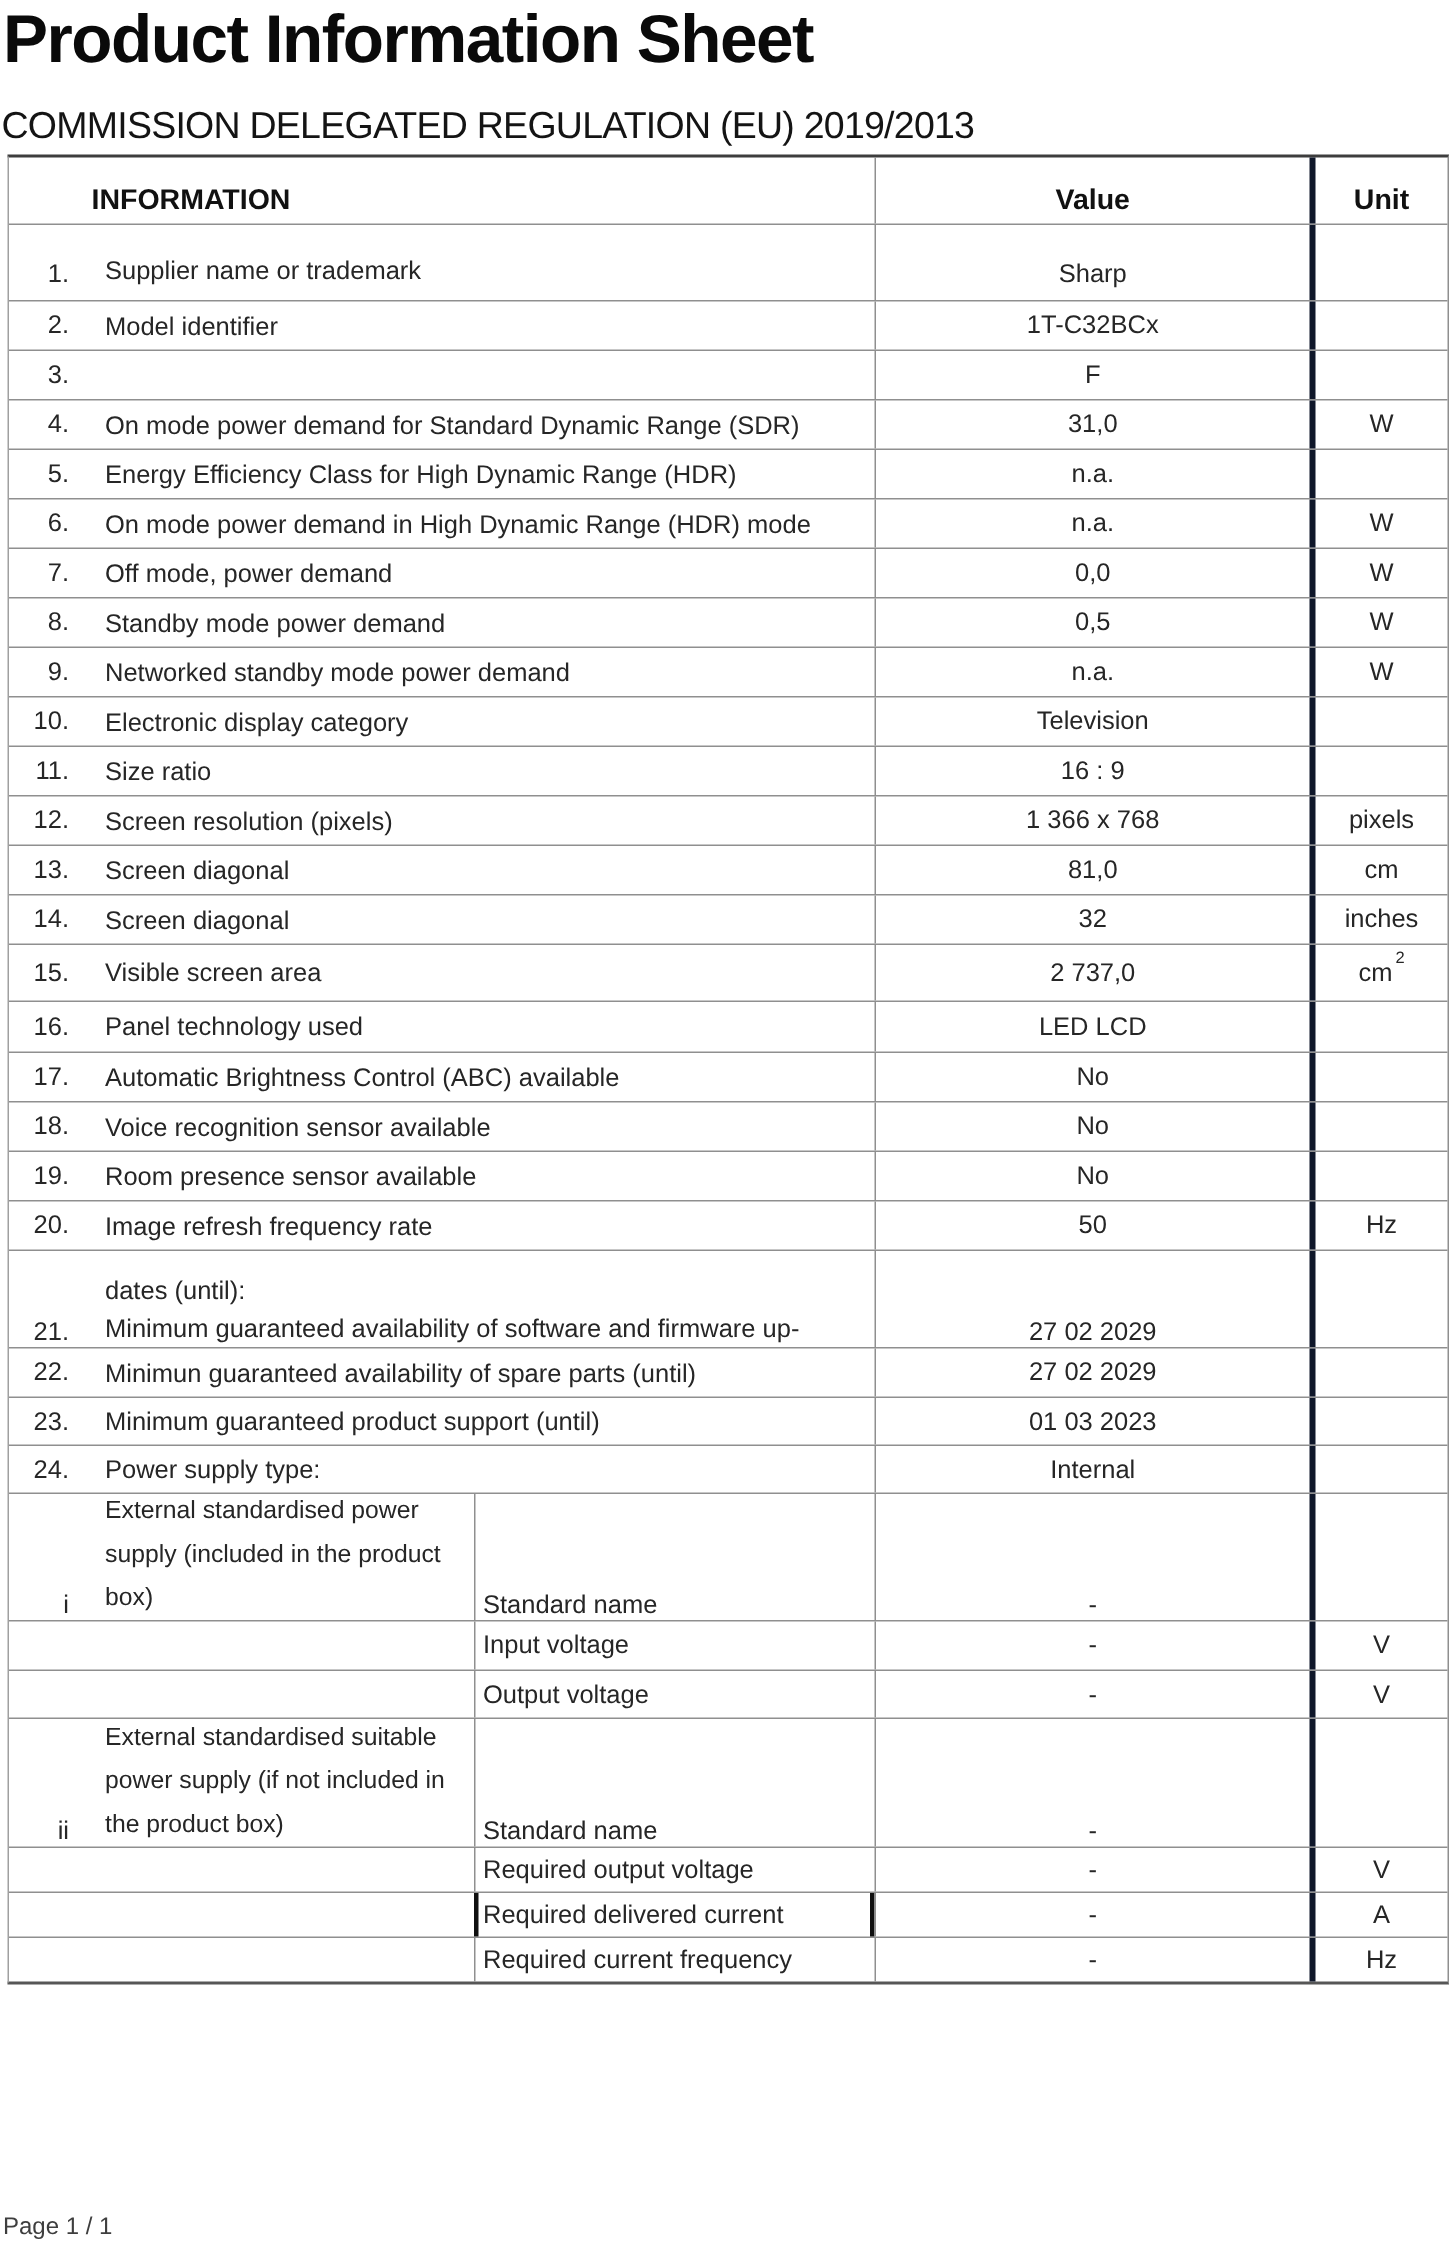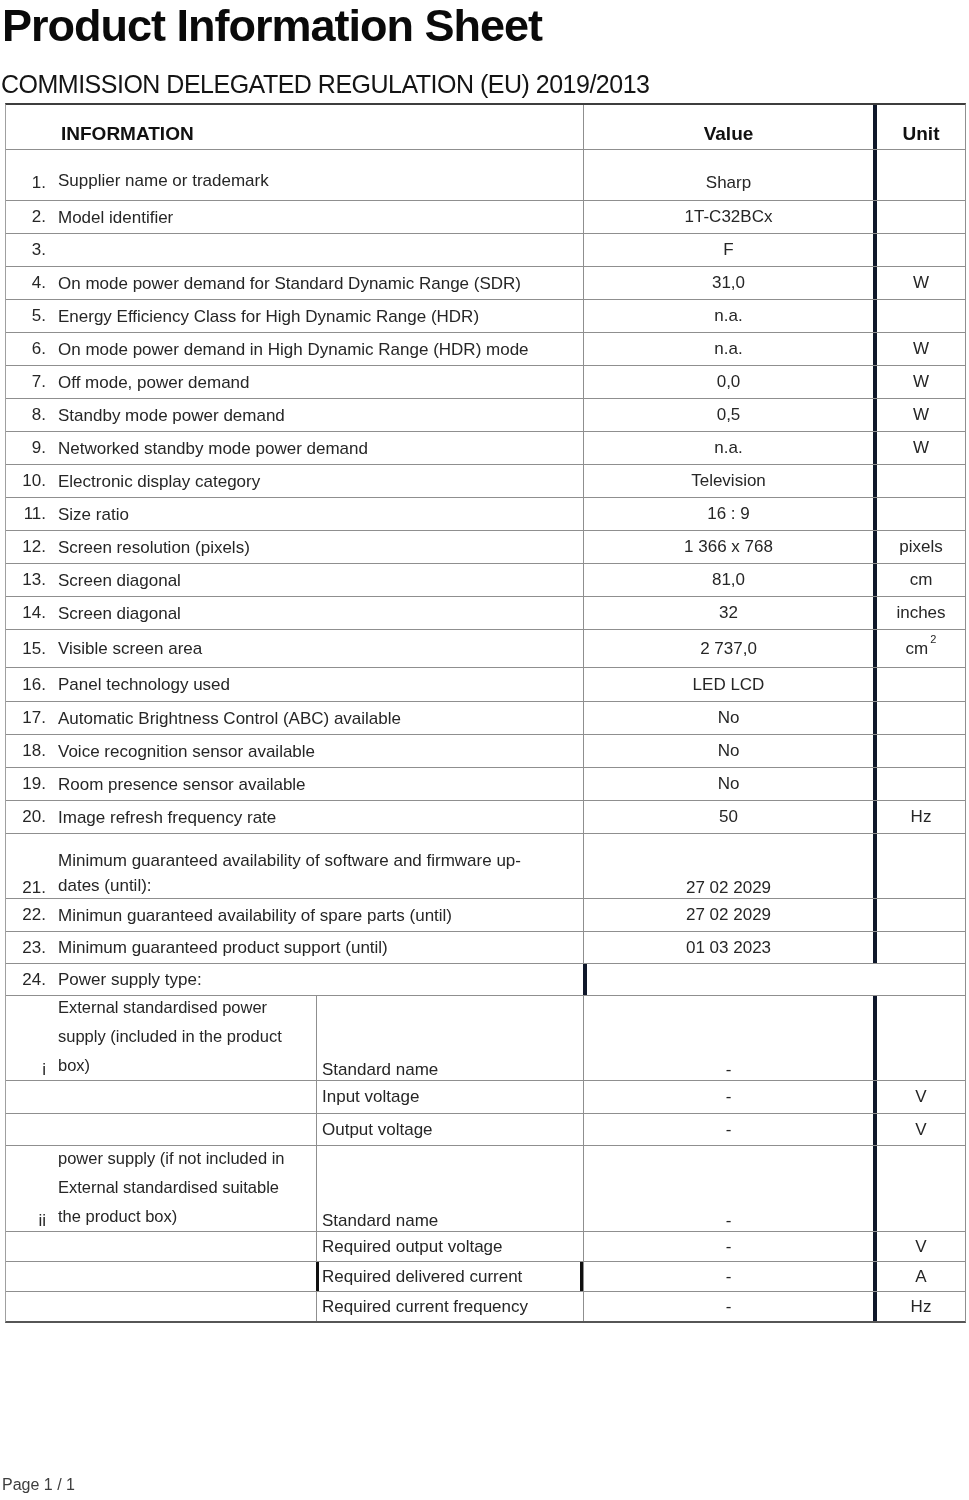--- a/index.html
+++ b/index.html
@@ -34,21 +34,21 @@
     align-items: flex-start !important; padding-top: 18px;
   }
   .h-info { padding-left: 55px; }
   .cell { display: flex; align-items: center; }
   .cell.info { width: 577px; }
   .cell.info-left { width: 310px; }
   .cell.sublbl { width: 267px; border-left: 1px solid #8f8f8f; padding-left: 5px; }
   .cell.val { width: 290px; border-left: 1px solid #8f8f8f; justify-content: center; text-align: center; }
   .cell.unit { flex: 1; border-left: 4px solid #0f172a; justify-content: center; text-align: center; }
   .num { width: 40px; flex: none; text-align: right; }
-  .lbl { margin-left: 12px; }
+  .lbl { margin-left: 24px; }
   .lbl .line { line-height: 25px; white-space: nowrap; }
   .info-left .lbl { font-size: 16.5px; }
   .info-left .lbl .line { line-height: 29px; }
   .line { white-space: nowrap; }
   .valign-top { align-items: flex-end; padding-top: 7px; }
   .valign-end { align-items: flex-end; padding-bottom: 7px; }
   .cell.sublbl.cursor {
     border-left: 3px solid #101010;
     border-right: 3px solid #101010;
     padding-left: 3px;
@@ -327,22 +327,22 @@
           <div class="line">50</div>
         </div>
         <div class="cell unit">
           <span>Hz</span>
         </div>
       </div>
       <div class="row main" style="height: 65px;">
         <div class="cell info valign-top">
           <div class="num">21.</div>
           <div class="lbl">
+            <div class="line">dates (until):</div>
             <div class="line">Minimum guaranteed availability of software and firmware up-</div>
-            <div class="line">dates (until):</div>
           </div>
         </div>
         <div class="cell val valign-top">
           <div class="line">27 02 2029</div>
         </div>
         <div class="cell unit"></div>
       </div>
       <div class="row main" style="height: 33px;">
         <div class="cell info">
           <div class="num">22.</div>
@@ -366,20 +366,23 @@
           <div class="line">01 03 2023</div>
         </div>
         <div class="cell unit"></div>
       </div>
       <div class="row main" style="height: 32px;">
         <div class="cell info">
           <div class="num">24.</div>
           <div class="lbl">
             <div class="line">Power supply type:</div>
           </div>
+        </div>
+        <div class="cell val">
+          <div class="line">Internal</div>
         </div>
         <div class="cell unit"></div>
       </div>
       <div class="row subhead" style="height: 85px;">
         <div class="cell info-left valign-top">
           <div class="num">i</div>
           <div class="lbl">
             <div class="line">External standardised power</div>
             <div class="line">supply (included in the product</div>
             <div class="line">box)</div>
@@ -414,22 +417,22 @@
           <div class="line">-</div>
         </div>
         <div class="cell unit">
           <span>V</span>
         </div>
       </div>
       <div class="row subhead" style="height: 86px;">
         <div class="cell info-left valign-top">
           <div class="num">ii</div>
           <div class="lbl">
+            <div class="line">External standardised suitable</div>
             <div class="line">power supply (if not included in</div>
-            <div class="line">External standardised suitable</div>
             <div class="line">the product box)</div>
           </div>
         </div>
         <div class="cell sublbl valign-top">
           <div class="line">Standard name</div>
         </div>
         <div class="cell val valign-top">
           <div class="line">-</div>
         </div>
         <div class="cell unit"></div>

